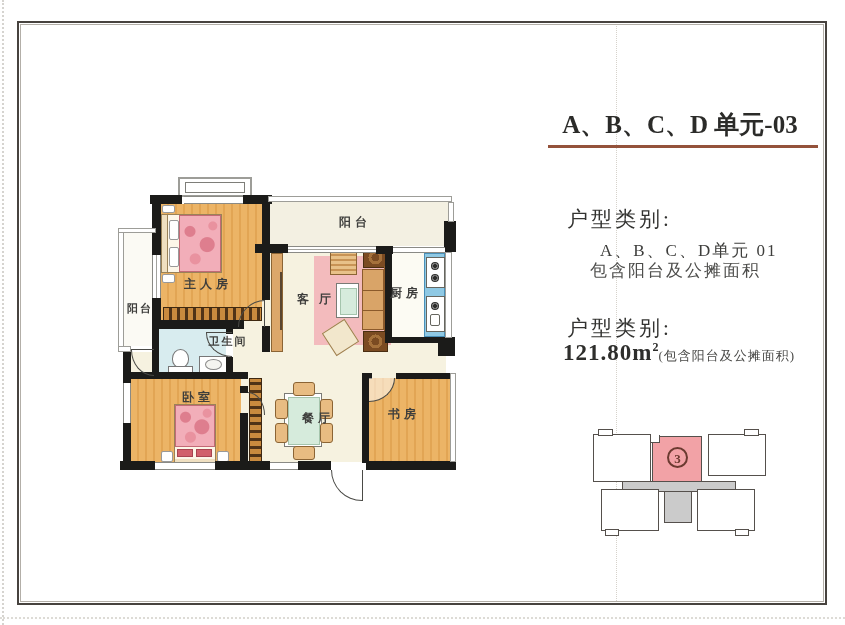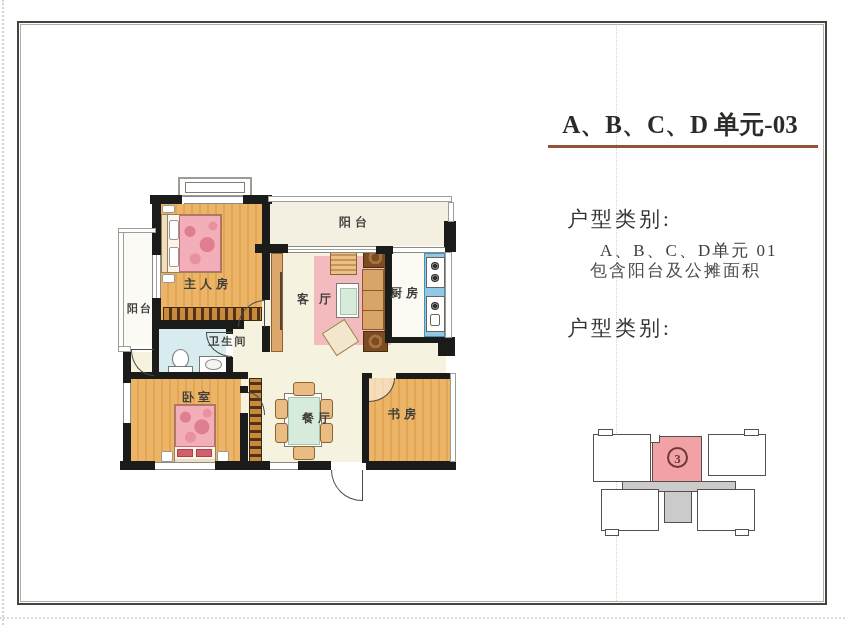--- a/index.html
+++ b/index.html
@@ -237,20 +237,23 @@
 
   <div style="position:absolute;inset:0;">
     <div class="subtitle">A、B、C、D 单元-03</div>
     <div class="rule"></div>
 
     <div class="lbl-big" style="left:567px;top:205px;">户型类别:</div>
     <div class="lbl-med" style="left:600px;top:239px;">A、B、C、D单元 01</div>
     <div class="lbl-med2" style="left:590px;top:259px;">包含阳台及公摊面积</div>
 
     <div class="lbl-big" style="left:567px;top:314px;">户型类别:</div>
+    <div class="area-line">
+      <span class="area-val">121.80m</span><span class="area-sup">2</span><span class="area-note">(包含阳台及公摊面积)</span>
+    </div>
 
     <div style="position:absolute;inset:0;">
       <div class="kblock" style="left:593px;top:434px;width:58px;height:48px;"></div>
       <div class="knotch" style="left:598px;top:429px;width:15px;height:7px;"></div>
       <div class="kblock" style="left:708px;top:434px;width:58px;height:42px;"></div>
       <div class="knotch" style="left:744px;top:429px;width:15px;height:7px;"></div>
       <div class="kgray" style="left:622px;top:481px;width:114px;height:11px;"></div>
       <div class="kgray" style="left:664px;top:491px;width:28px;height:32px;"></div>
       <div class="kblock" style="left:601px;top:489px;width:58px;height:42px;"></div>
       <div class="knotch" style="left:605px;top:529px;width:14px;height:7px;"></div>

